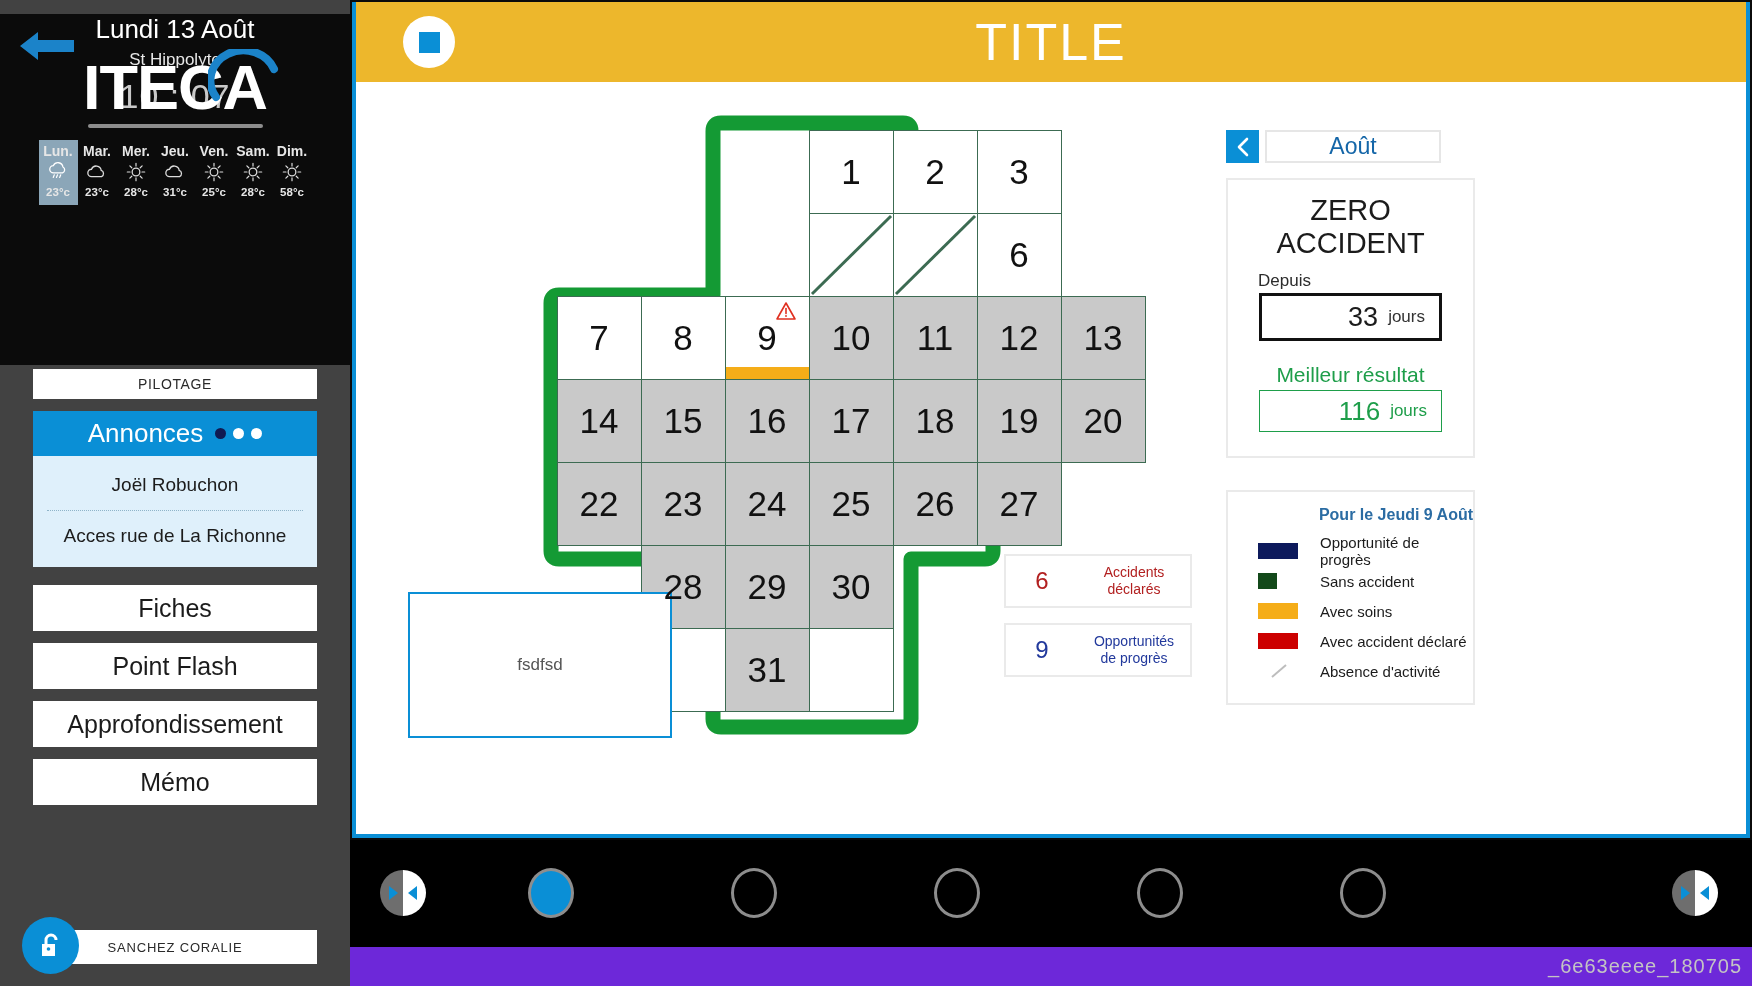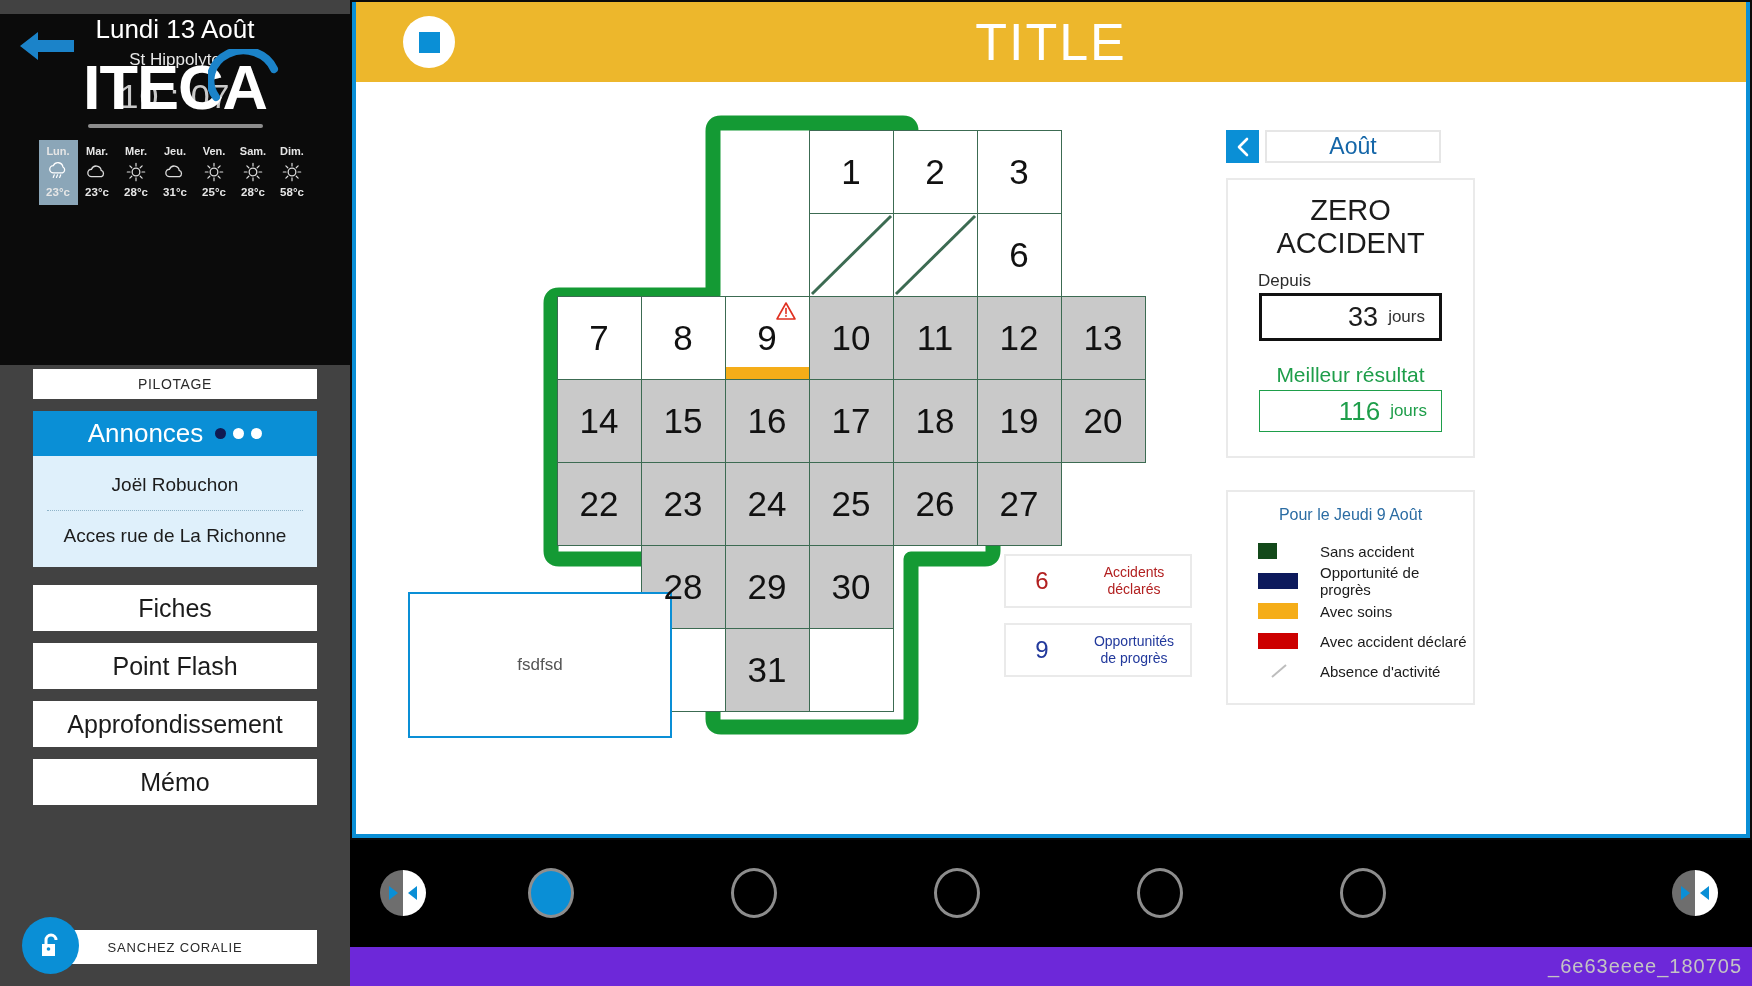--- a/index.html
+++ b/index.html
@@ -27,21 +27,21 @@
     line-height: 1;
   }
   #logo-swoosh { position: absolute; left: 125px; top: -7px; width: 78px; height: 62px; }
   #date-line { text-align: center; color: #fff; font-size: 26px; margin-top: 14px; font-weight: 300;}
   #city-line { text-align: center; color: #e8e8e8; font-size: 17px; margin-top: 5px; font-weight: 300;}
   #clock { text-align: center; color: #c9c9c9; font-size: 34px; margin-top: 7px; font-weight: 300; letter-spacing: 1px;}
   #clock-rule { width: 175px; height: 4px; background: #8d8d8d; margin: 8px auto 0; border-radius: 2px;}
   #weather { display: flex; justify-content: center; margin-top: 12px; gap: 0px; }
   .wx { width: 39px; text-align: center; padding: 3px 0 5px; }
   .wx.active { background: #8ba6b8; }
-  .wx-day { color: #e6e6e6; font-size: 11px; font-weight: bold; line-height: 16px; text-align: center;}
+  .wx-day { color: #e6e6e6; font-size: 14px; font-weight: bold; line-height: 16px; text-align: center;}
   .wx-ico { height: 26px; display:flex; align-items:center; justify-content:center; }
   .wx-temp { color: #e6e6e6; font-size: 11.5px; font-weight: bold; line-height: 15px;}
 
   #sidebar-body { position: absolute; top: 351px; left: 0; width: 350px; height: 635px; }
   .side-btn {
     width: 284px; margin: 0 auto 12px; background: #ffffff;
     text-align: center; font-size: 25px; color: #1b1b1b; font-weight: 300;
     line-height: 46px; height: 46px; cursor: pointer;
   }
   .side-btn.small { font-size: 14px; letter-spacing: 0.6px; color: #2a2a2a; height: 30px; line-height:30px; font-weight: 400;}
@@ -146,21 +146,21 @@
     display:flex; align-items:center; justify-content:flex-end; gap: 10px; padding-right: 14px;
   }
   #best-val { font-size: 26px; color:#1e9e4a; font-weight: 300;}
   #best-unit { font-size: 17px; color:#1e9e4a; font-weight: 300;}
 
   
   #legend {
     position: absolute; left: 870px; top: 408px; width: 249px; height: 215px;
     border: 2px solid #eaeaea; background: #fff; padding: 14px 0 0;
   }
-  #legend-title { text-align:center; color:#2b6ca3; font-size: 16px; font-weight: 400; margin-bottom: 12px;}
+  #legend-title { text-align:right; color:#2b6ca3; font-size: 16px; font-weight: 700; margin-bottom: 12px;}
   .leg-row { display:flex; align-items:center; height: 30px; padding-left: 30px; }
   .leg-swatch { width: 40px; height: 16px; margin-right: 22px; flex: none; }
   .leg-swatch.sq { width: 19px; margin-right: 43px; }
   .leg-label { font-size: 15px; color: #1b1b1b; font-weight: 300;}
   .leg-slash { width: 40px; height: 16px; margin-right: 22px; flex:none; }
 
   
   .stat-card {
     position: absolute; left: 648px; width: 188px; height: 54px;
     border: 2px solid #eaeaea; background: #fff; display:flex; align-items:center;
@@ -503,26 +503,26 @@
           <div id="best-box">
             <span id="best-val">116</span>
             <span id="best-unit">jours</span>
           </div>
         </div>
 
         <div id="legend">
           <div id="legend-title">Pour le Jeudi 9 Août</div>
 
           <div class="leg-row">
+            <span class="leg-swatch" style="background:#0d1a5c"></span>
+            <span class="leg-label">Opportunité de progrès</span>
+          </div>
+          <div class="leg-row">
             <span class="leg-swatch sq" style="background:#13491a"></span>
             <span class="leg-label">Sans accident</span>
-          </div>
-          <div class="leg-row">
-            <span class="leg-swatch" style="background:#0d1a5c"></span>
-            <span class="leg-label">Opportunité de progrès</span>
           </div>
           <div class="leg-row">
             <span class="leg-swatch" style="background:#f5ad18"></span>
             <span class="leg-label">Avec soins</span>
           </div>
           <div class="leg-row">
             <span class="leg-swatch" style="background:#cc0000"></span>
             <span class="leg-label">Avec accident déclaré</span>
           </div>
           <div class="leg-row">

